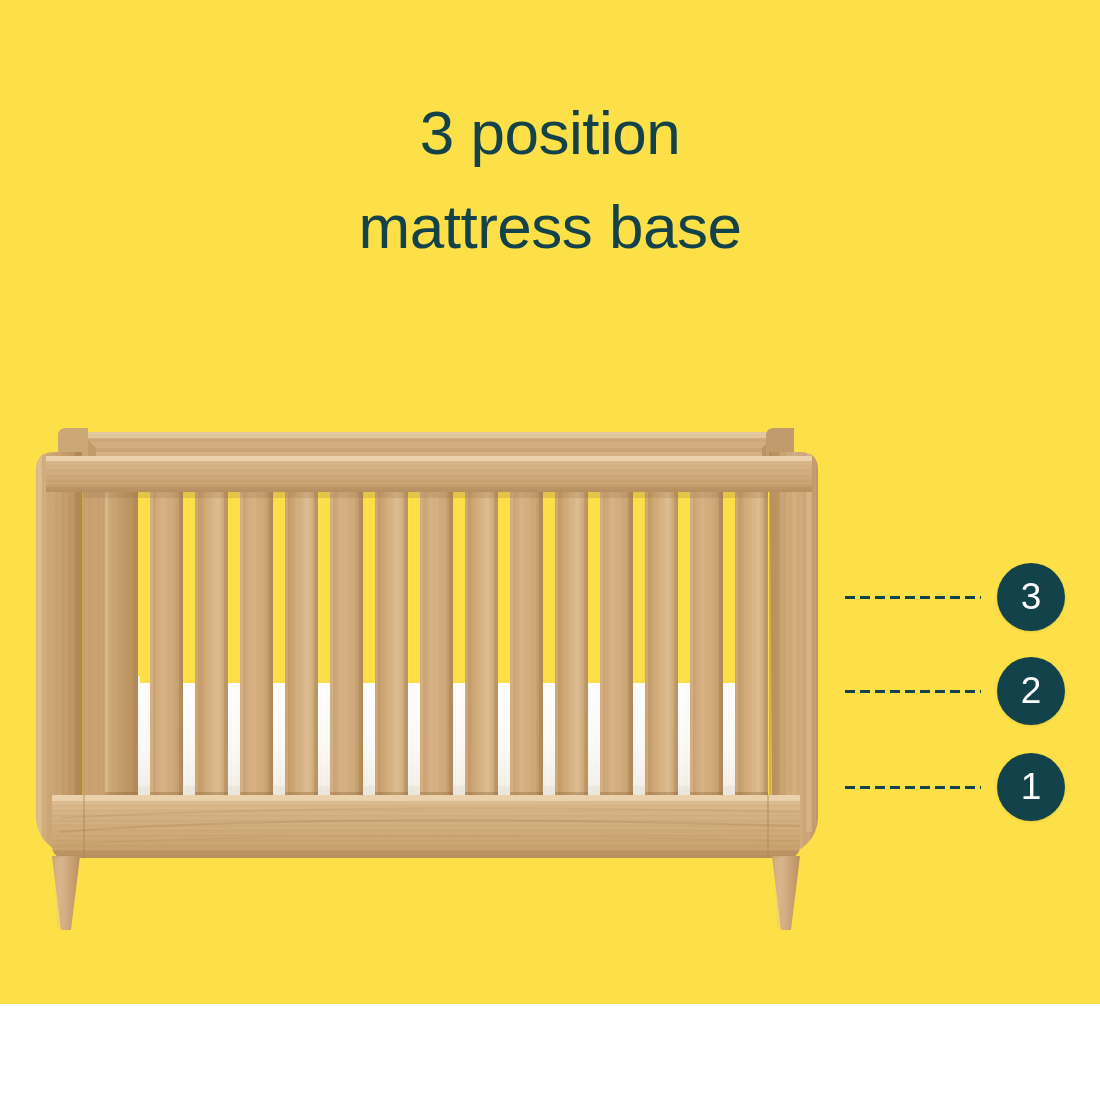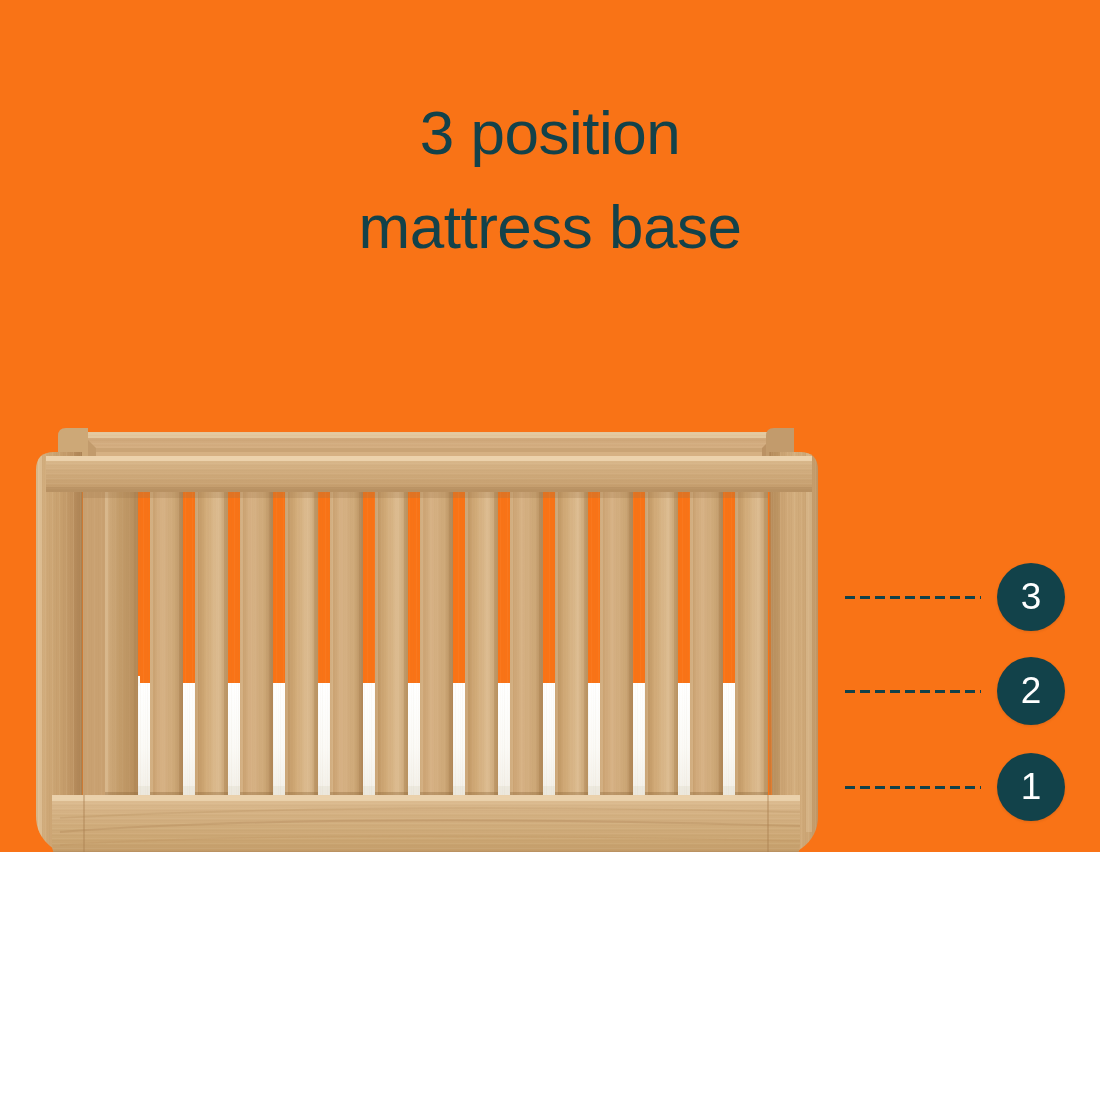--- a/index.html
+++ b/index.html
@@ -10,22 +10,22 @@
   body {
     width: 1100px;
     height: 1100px;
     background: #ffffff;
     font-family: "Liberation Sans", sans-serif;
     overflow: hidden;
   }
   #stage {
     position: relative;
     width: 1100px;
-    height: 852px;
-    background: #f97316;
+    height: 1004px;
+    background: #fde047;
     overflow: hidden;
   }
 
   
   #title {
     position: absolute;
     left: 0;
     top: 86px;
     width: 1100px;
     text-align: center;

